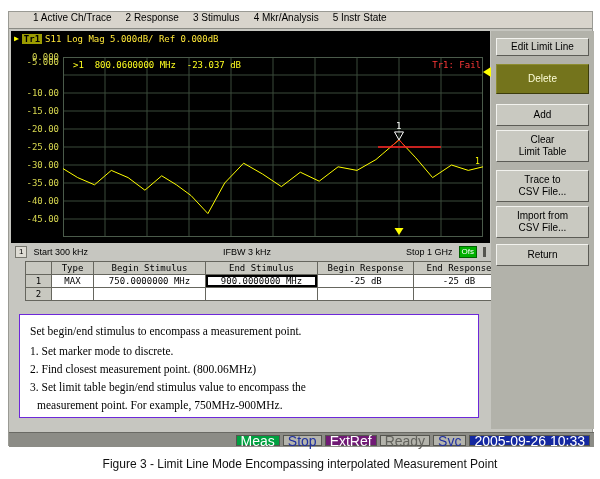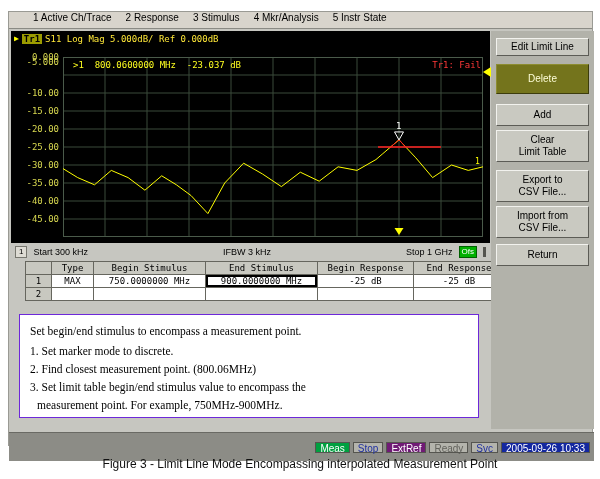--- a/index.html
+++ b/index.html
@@ -74,21 +74,21 @@
              border-right-color:#3c3c0c; border-bottom-color:#3c3c0c; }
   .sk-line:empty { display:none; }
   .sk-pointer { position:absolute; left:-8px; top:36px; width:0; height:0;
                 border-top:5px solid transparent; border-bottom:5px solid transparent;
                 border-right:8px solid #ffff00; }
 
   
   .status-bar { position:absolute; left:0; top:420px; width:585px; height:15px;
                 background:#8c8c86; border-top:1px solid #6a6a64;
                 display:flex; align-items:center; justify-content:flex-end;
-                gap:3px; padding:14px 4px; font-size:10px; }
+                gap:3px; padding:0 4px; font-size:14px; }
   .chip { padding:0 4px; height:11px; line-height:11px; border:1px solid #55554f; white-space:nowrap; }
   .chip.meas     { background:#00a040; color:#ffffff; }
   .chip.stopped  { background:#b4b4ac; color:#2030a0; }
   .chip.extref   { background:#701a75; color:#ffffff; }
   .chip.ready    { background:#b4b4ac; color:#62625c; }
   .chip.svc      { background:#b4b4ac; color:#2030a0; }
   .chip.datetime { background:#1428a0; color:#ffffff; }
 
   .caption { position:absolute; left:0; top:457px; width:600px; text-align:center;
              font-size:12px; color:#111; }
@@ -229,21 +229,21 @@
     </div>
     <div class="softkey" style="top:73px;height:22px">
       <span class="sk-line">Add</span>
 
     </div>
     <div class="softkey" style="top:99px;height:32px">
       <span class="sk-line">Clear</span>
       <span class="sk-line">Limit Table</span>
     </div>
     <div class="softkey" style="top:139px;height:32px">
-      <span class="sk-line">Export to</span>
+      <span class="sk-line">Trace to</span>
       <span class="sk-line">CSV File...</span>
     </div>
     <div class="softkey" style="top:175px;height:32px">
       <span class="sk-line">Import from</span>
       <span class="sk-line">CSV File...</span>
     </div>
     <div class="softkey" style="top:213px;height:22px">
       <span class="sk-line">Return</span>
 
     </div>

